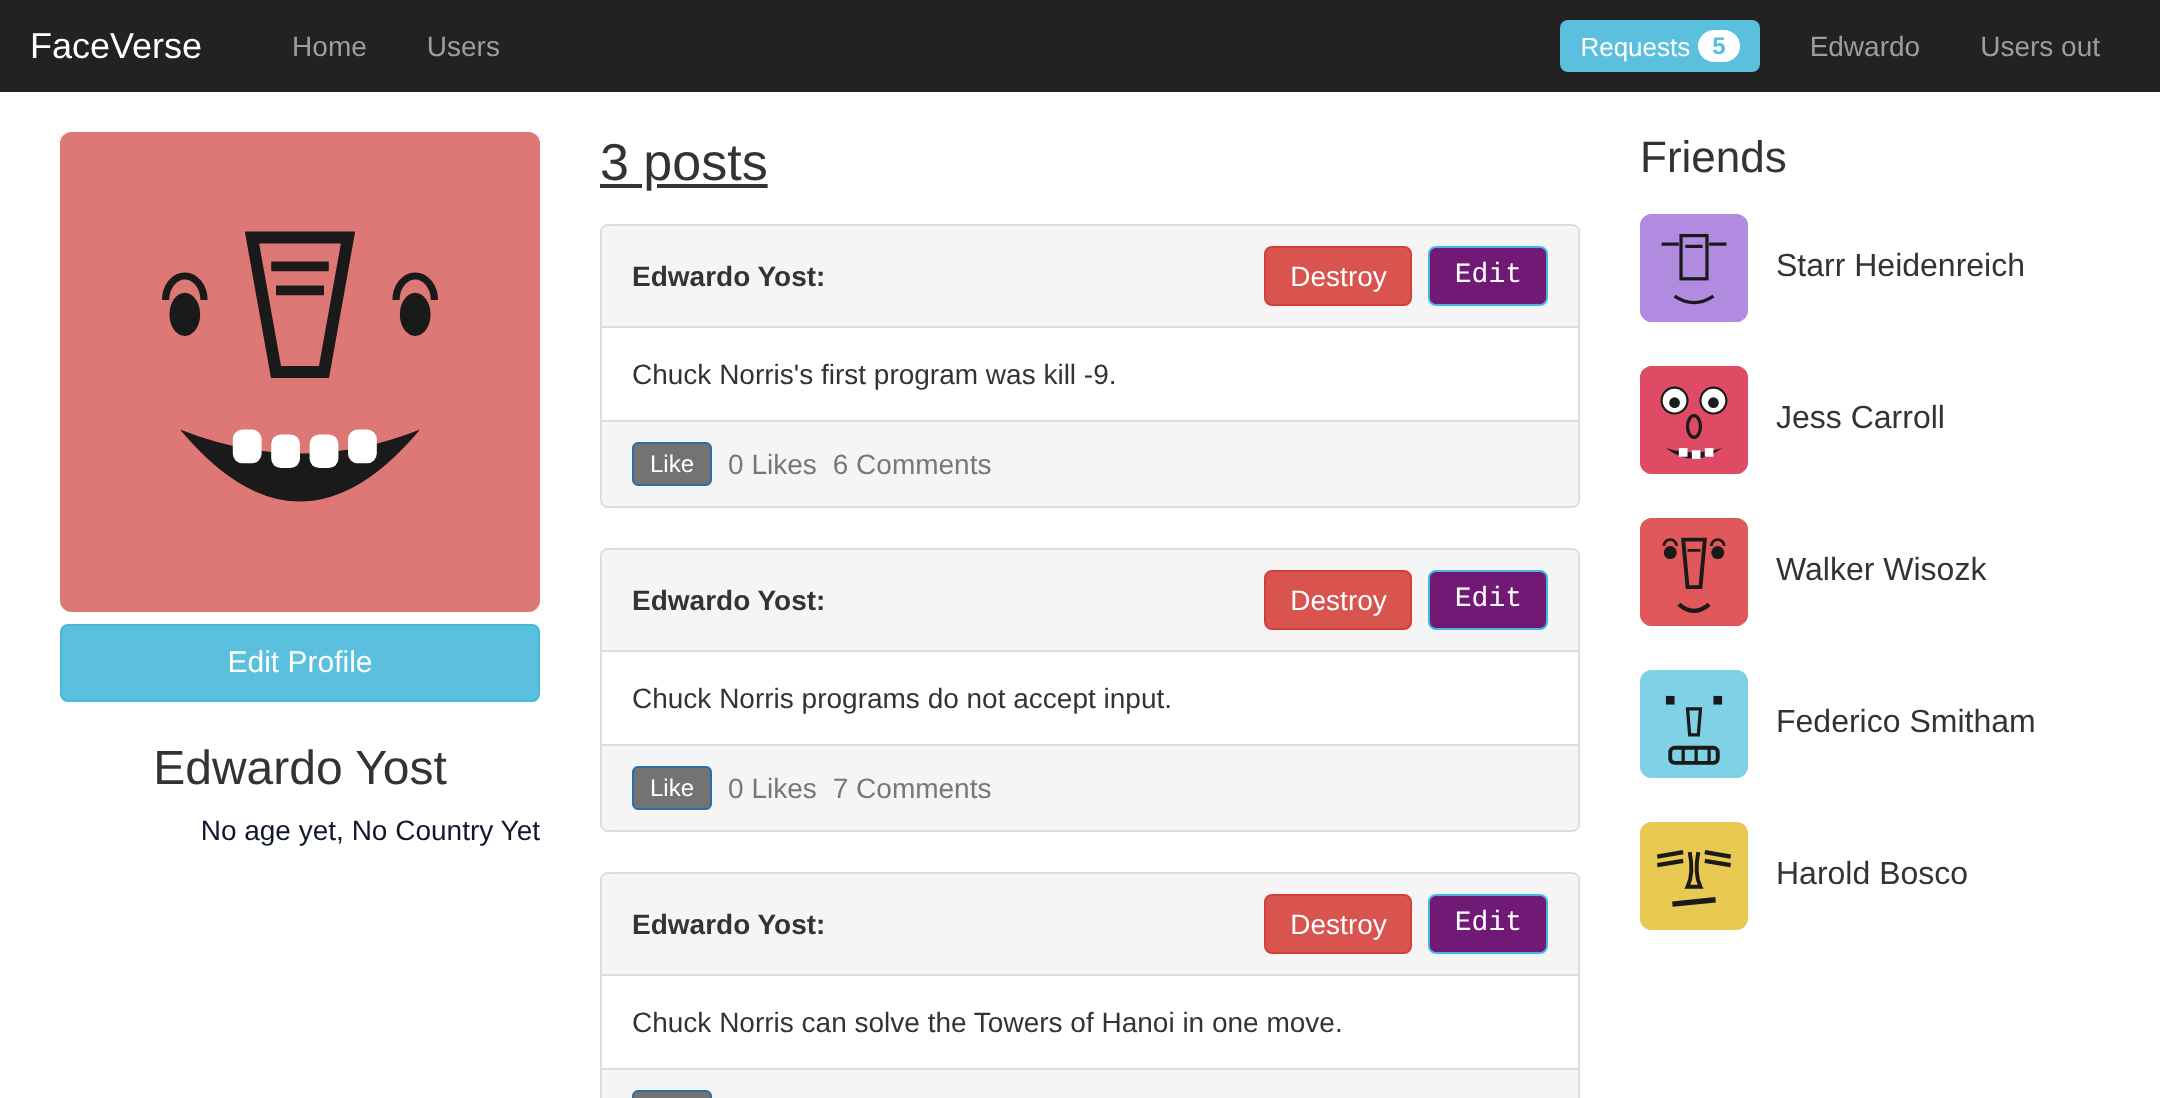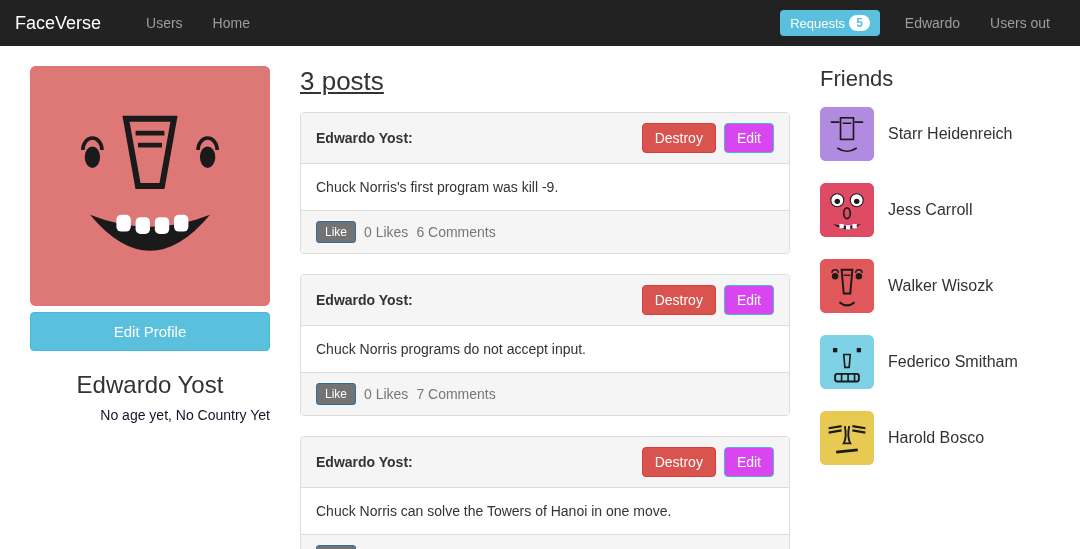--- a/index.html
+++ b/index.html
@@ -22,21 +22,21 @@
     .profile-sub { text-align: right; font-size: 14px; margin-top: 8px; color: #0f172a; }
     
     .main-col { flex: 1; min-width: 0; }
     .posts-heading { font-size: 26px; margin-bottom: 15px; font-weight: 500; text-decoration: underline; }
     .panel { border: 1px solid #ddd; border-radius: 4px; margin-bottom: 20px; background: #fff; }
     .panel-heading { background: #f5f5f5; border-bottom: 1px solid #ddd; padding: 10px 15px; display: flex; justify-content: space-between; align-items: center; border-radius: 4px 4px 0 0; }
     .panel-author { font-weight: bold; font-size: 14px; }
     .panel-actions { display: flex; gap: 8px; }
     .btn { border: none; padding: 6px 12px; border-radius: 4px; font-size: 14px; cursor: pointer; }
     .btn-danger { background: #d9534f; color: #fff; border: 1px solid #d43f3a; }
-    .btn-info { background: #d946ef; color: #fff; border: 1px solid #46b8da; }
+    .btn-info { background: #701a75; color: #fff; border: 1px solid #46b8da; font-family: Liberation Mono, monospace; }
     .panel-body { padding: 15px; font-size: 14px; }
     .panel-footer { background: #f5f5f5; border-top: 1px solid #ddd; padding: 10px 15px; display: flex; align-items: center; gap: 8px; border-radius: 0 0 4px 4px; }
     .like-btn { background: #737373; color: #fff; border: 1px solid #2e6da4; padding: 3px 8px; font-size: 12px; border-radius: 3px; cursor: pointer; }
     .counts { color: #777; font-size: 14px; }
     
     .sidebar-right { width: 230px; flex-shrink: 0; }
     .friends-heading { font-size: 22px; margin-bottom: 15px; font-weight: 500; }
     .friend-row { display: flex; align-items: center; gap: 14px; margin-bottom: 22px; }
     .friend-avatar { width: 54px; height: 54px; border-radius: 6px; flex-shrink: 0; display: flex; align-items: center; justify-content: center; overflow: hidden; }
     .friend-name { font-size: 16px; font-weight: 500; line-height: 1.2; cursor: pointer; }
@@ -46,22 +46,22 @@
     .fa-bg-2 { background: #e0585a; }
     .fa-bg-3 { background: #7fd2e5; }
     .fa-bg-4 { background: #e8c951; }
   </style>
 </head>
 <body>
 
 <div class="navbar">
   <div class="navbar-left">
     <span class="navbar-brand">FaceVerse</span>
+    <a class="navbar-link">Home</a>
     <a class="navbar-link">Users</a>
-    <a class="navbar-link">Home</a>
   </div>
   <div class="navbar-right">
     <button class="requests-btn">
       <span>Requests</span>
       <span class="badge">5</span>
     </button>
     <a class="navbar-link">Edwardo</a>
     <a class="navbar-link">Users out</a>
   </div>
 </div>

